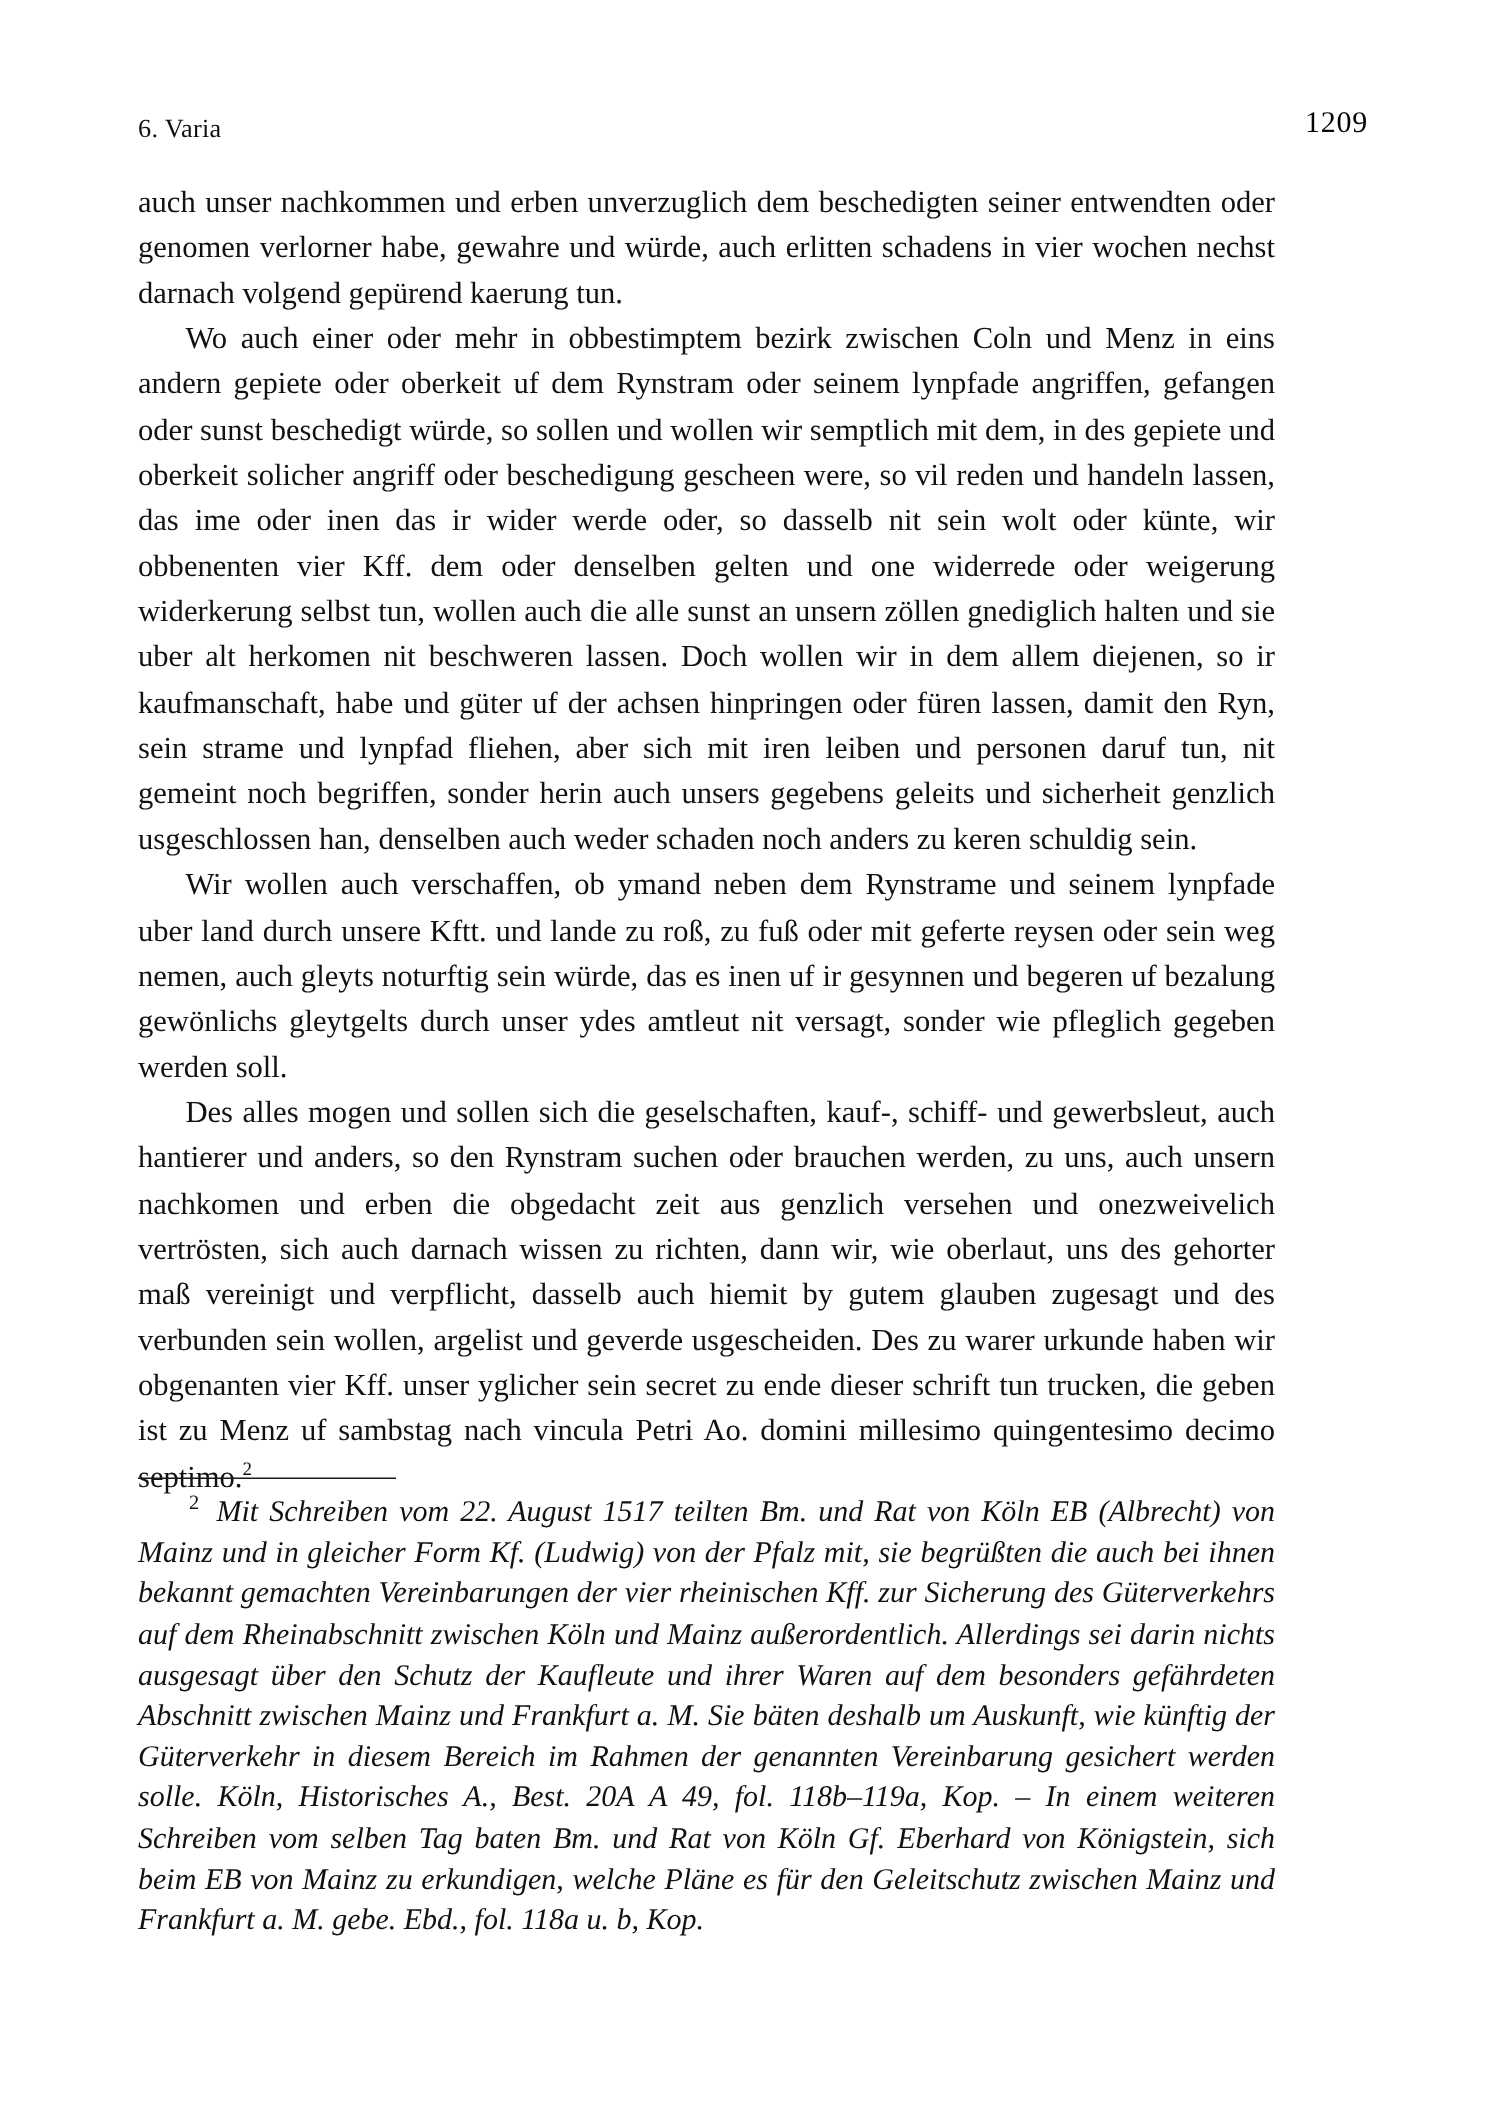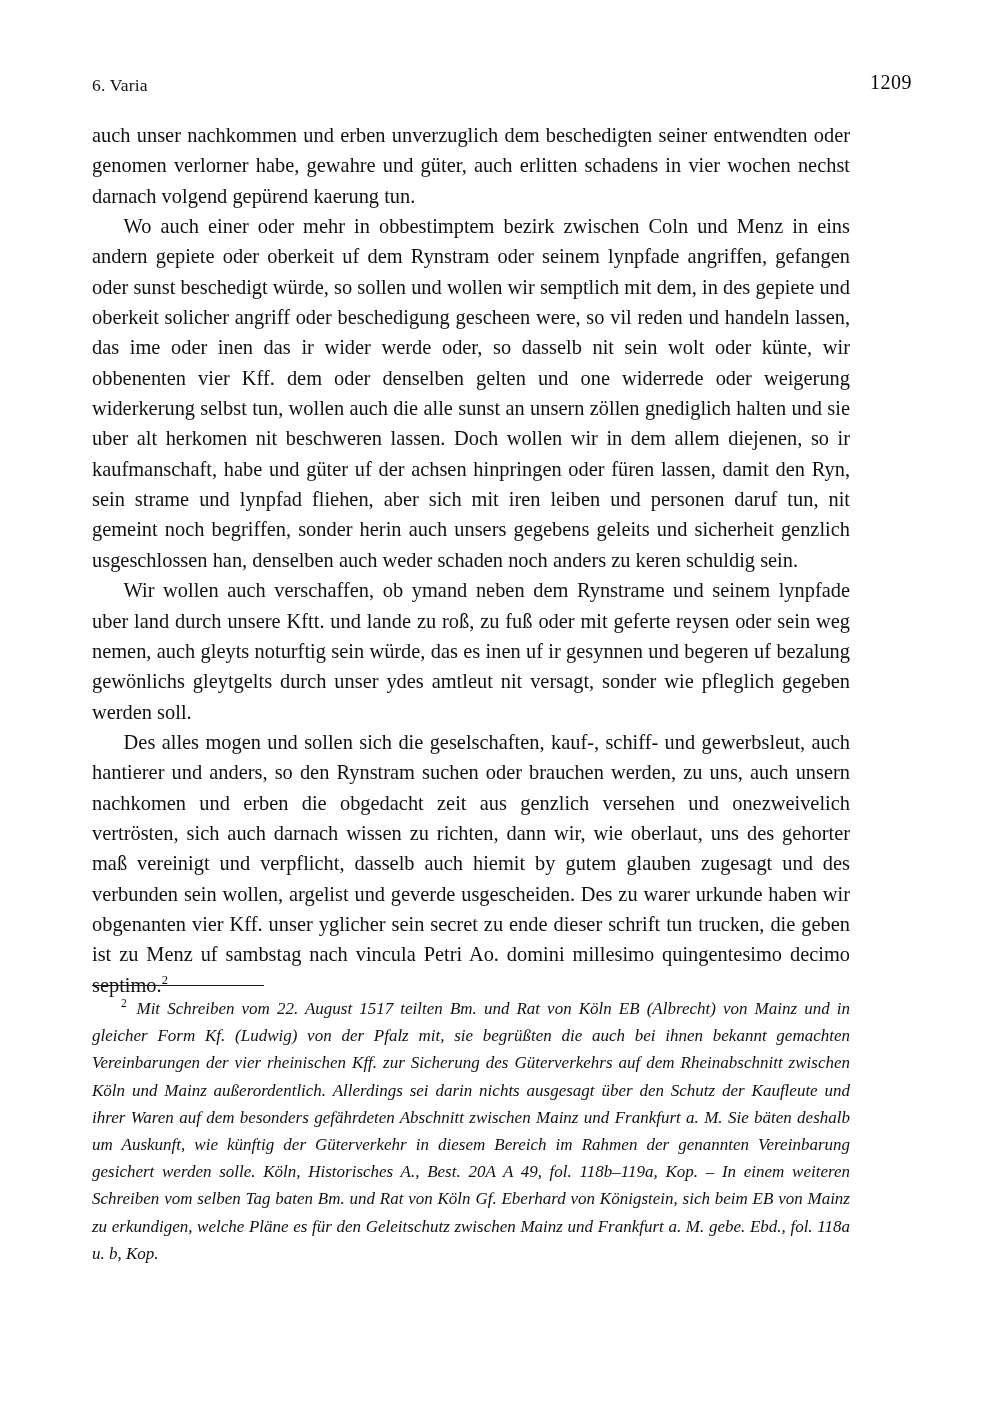--- a/index.html
+++ b/index.html
@@ -85,21 +85,21 @@
   }
   .fn-rule {
     width: 172px;
     height: 0;
     border-top: 1.4px solid #1a1a1a;
     margin: 0 0 9px 0;
   }
   p.footnote {
     margin: 0;
     font-style: italic;
-    font-size: 17px;
+    font-size: 20px;
     line-height: 27.2px;
     text-align: justify;
     text-justify: inter-word;
     hyphens: none;
     color: #111;
     text-indent: 1.7em;
   }
   p.footnote .fn-num {
     font-style: normal;
     font-size: 0.68em;
@@ -113,21 +113,21 @@
 
 <div class="page">
 
   <div class="running-head">
     <div class="rh-title">6. Varia</div>
     <div class="rh-folio">1209</div>
   </div>
 
   <div class="textblock">
 
-    <p class="body">auch unser nachkommen und erben unverzuglich dem beschedigten seiner entwendten oder genomen verlorner habe, gewahre und güter, auch erlitten schadens in vier wochen nechst darnach volgend gepürend kaerung tun.</p>
+    <p class="body">auch unser nachkommen und erben unverzuglich dem beschedigten seiner entwendten oder genomen verlorner habe, gewahre und würde, auch erlitten schadens in vier wochen nechst darnach volgend gepürend kaerung tun.</p>
 
     <p class="body">Wo auch einer oder mehr in obbestimptem bezirk zwischen Coln und Menz in eins andern gepiete oder oberkeit uf dem Rynstram oder seinem lynpfade angriffen, gefangen oder sunst beschedigt würde, so sollen und wollen wir semptlich mit dem, in des gepiete und oberkeit solicher angriff oder beschedigung gescheen were, so vil reden und handeln lassen, das ime oder inen das ir wider werde oder, so dasselb nit sein wolt oder künte, wir obbenenten vier Kff. dem oder denselben gelten und one widerrede oder weigerung widerkerung selbst tun, wollen auch die alle sunst an unsern zöllen gnediglich halten und sie uber alt herkomen nit beschweren lassen. Doch wollen wir in dem allem diejenen, so ir kaufmanschaft, habe und güter uf der achsen hinpringen oder füren lassen, damit den Ryn, sein strame und lynpfad fliehen, aber sich mit iren leiben und personen daruf tun, nit gemeint noch begriffen, sonder herin auch unsers gegebens geleits und sicherheit genzlich usgeschlossen han, denselben auch weder schaden noch anders zu keren schuldig sein.</p>
 
     <p class="body">Wir wollen auch verschaffen, ob ymand neben dem Rynstrame und seinem lynpfade uber land durch unsere Kftt. und lande zu roß, zu fuß oder mit geferte reysen oder sein weg nemen, auch gleyts noturftig sein würde, das es inen uf ir gesynnen und begeren uf bezalung gewönlichs gleytgelts durch unser ydes amtleut nit versagt, sonder wie pfleglich gegeben werden soll.</p>
 
     <p class="body">
       <span>Des alles mogen und sollen sich die geselschaften, kauf-, schiff- und gewerbsleut, auch hantierer und anders, so den Rynstram suchen oder brauchen werden, zu uns, auch unsern nachkomen und erben die obgedacht zeit aus genzlich versehen und onezweivelich vertrösten, sich auch darnach wissen zu richten, dann wir, wie oberlaut, uns des gehorter maß vereinigt und verpflicht, dasselb auch hiemit by gutem glauben zugesagt und des verbunden sein wollen, argelist und geverde usgescheiden. Des zu warer urkunde haben wir obgenanten vier Kff. unser yglicher sein secret zu ende dieser schrift tun trucken, die geben ist zu Menz uf sambstag nach vincula Petri Ao. domini millesimo quingentesimo decimo septimo.</span><sup class="fn-ref">2</sup>
     </p>
 
   </div>

